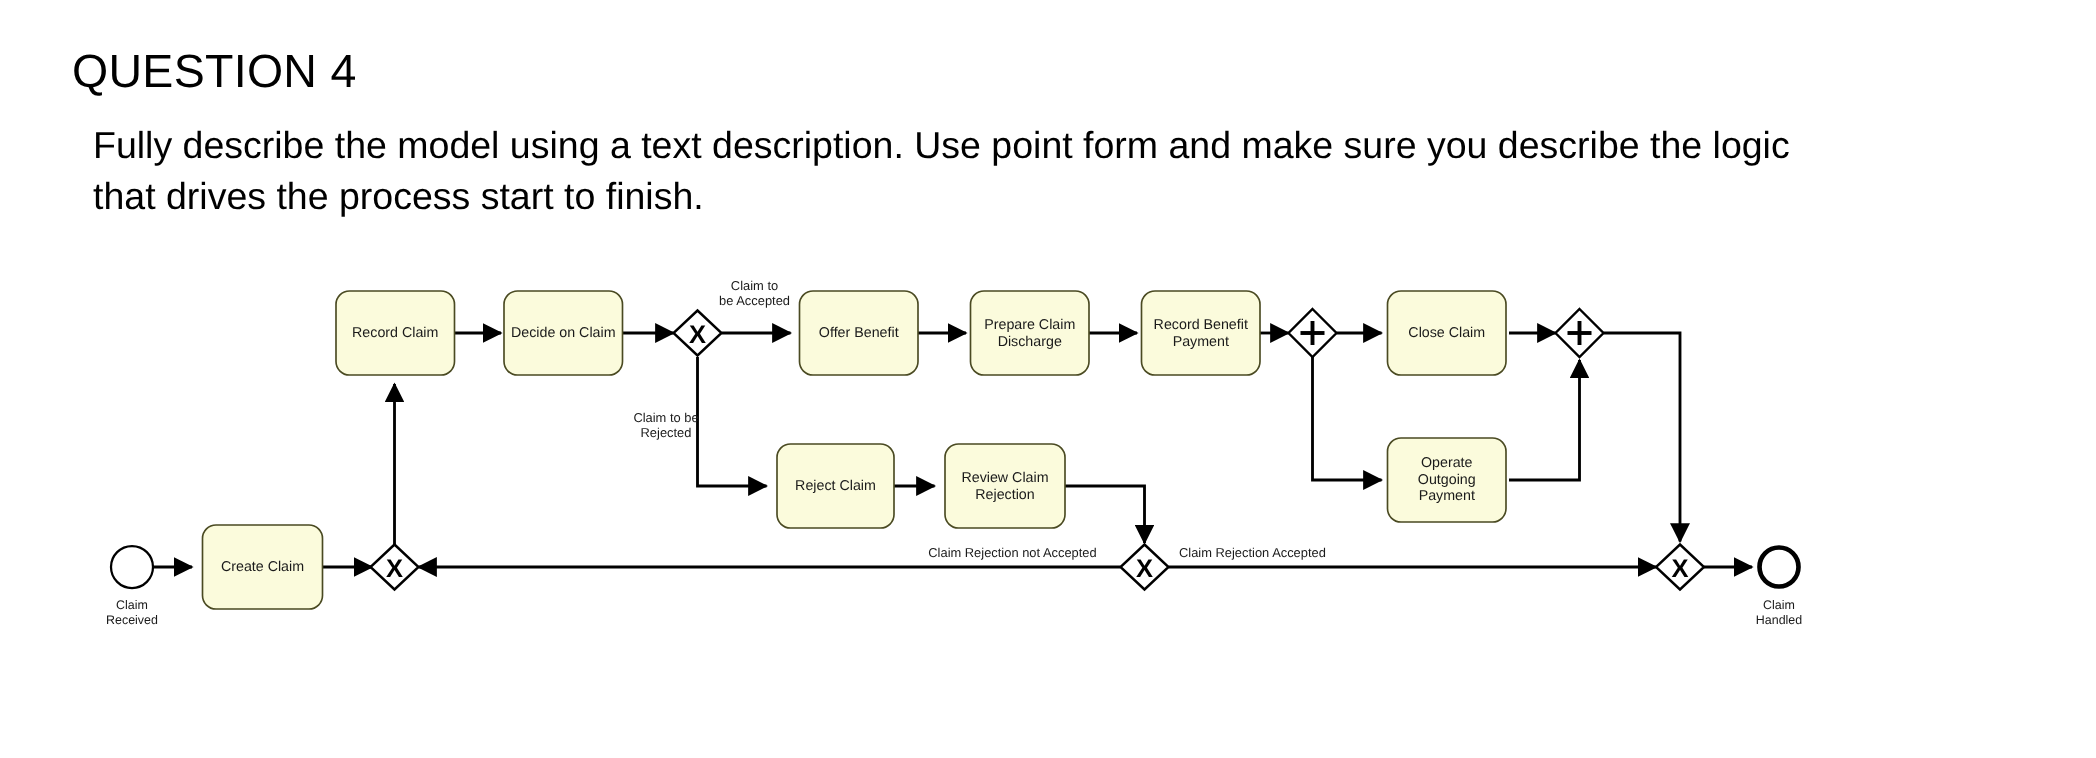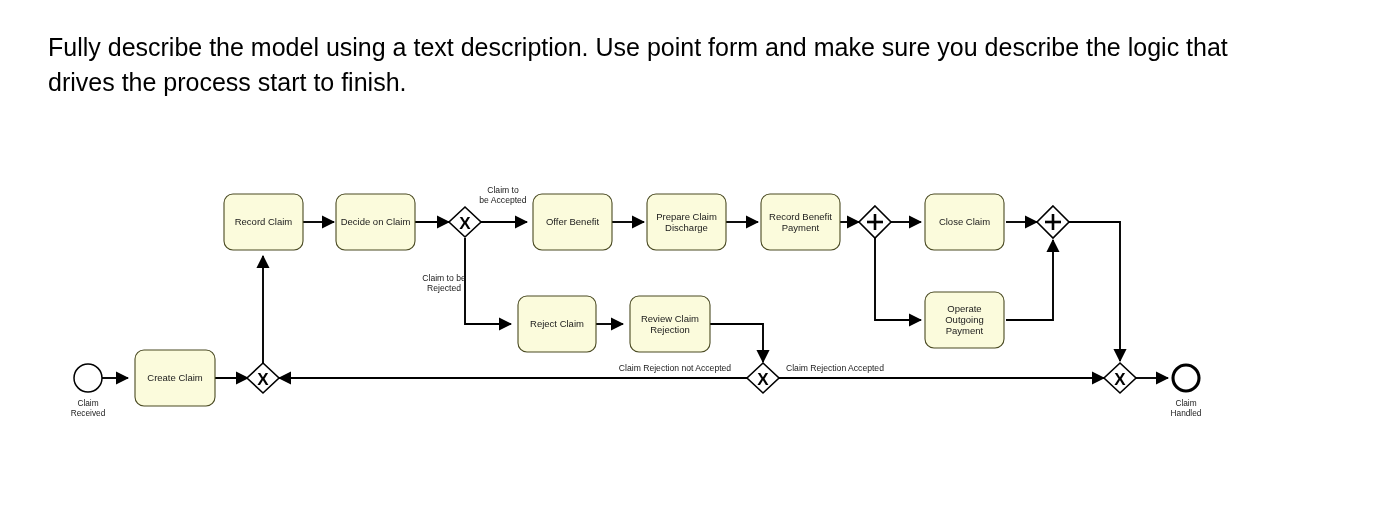--- a/index.html
+++ b/index.html
@@ -26,21 +26,21 @@
     font-weight: 400;
     letter-spacing: 0.2px;
     line-height: 1.15;
     margin: 0 0 8px 0;
     color: #000;
   }
   #question-body {
     font-size: 25px;
     font-weight: 400;
     line-height: 1.38;
-    margin: 0;
+    margin: 14px;
     color: #000;
   }
   #diagram-wrap {
     position: absolute;
     left: 0;
     top: 160px;
     width: 1201px;
     height: 280px;
   }
   svg#bpmn {
@@ -102,20 +102,21 @@
     font-size: 8.6px;
     fill: #1a1a1a;
   }
   .flow-label.ctr { text-anchor: middle; }
   .flow-label.lft { text-anchor: start; }
 </style>
 </head>
 <body>
 
 <div id="question-block">
+  <h1 id="question-title">QUESTION 4</h1>
   <p id="question-body">Fully describe the model using a text description. Use point form and make sure you describe the logic that drives the process start to finish.</p>
 </div>
 
 <div id="diagram-wrap">
 <svg id="bpmn" width="1397" height="280" viewBox="0 0 1397 280" xmlns="http://www.w3.org/2000/svg">
   <defs>
     <marker id="arr" viewBox="0 0 10 10" refX="9.2" refY="5" markerWidth="7" markerHeight="7" orient="auto-start-reverse">
       <path d="M 0 0 L 10 5 L 0 10 z" fill="#000"></path>
     </marker>
   </defs>

